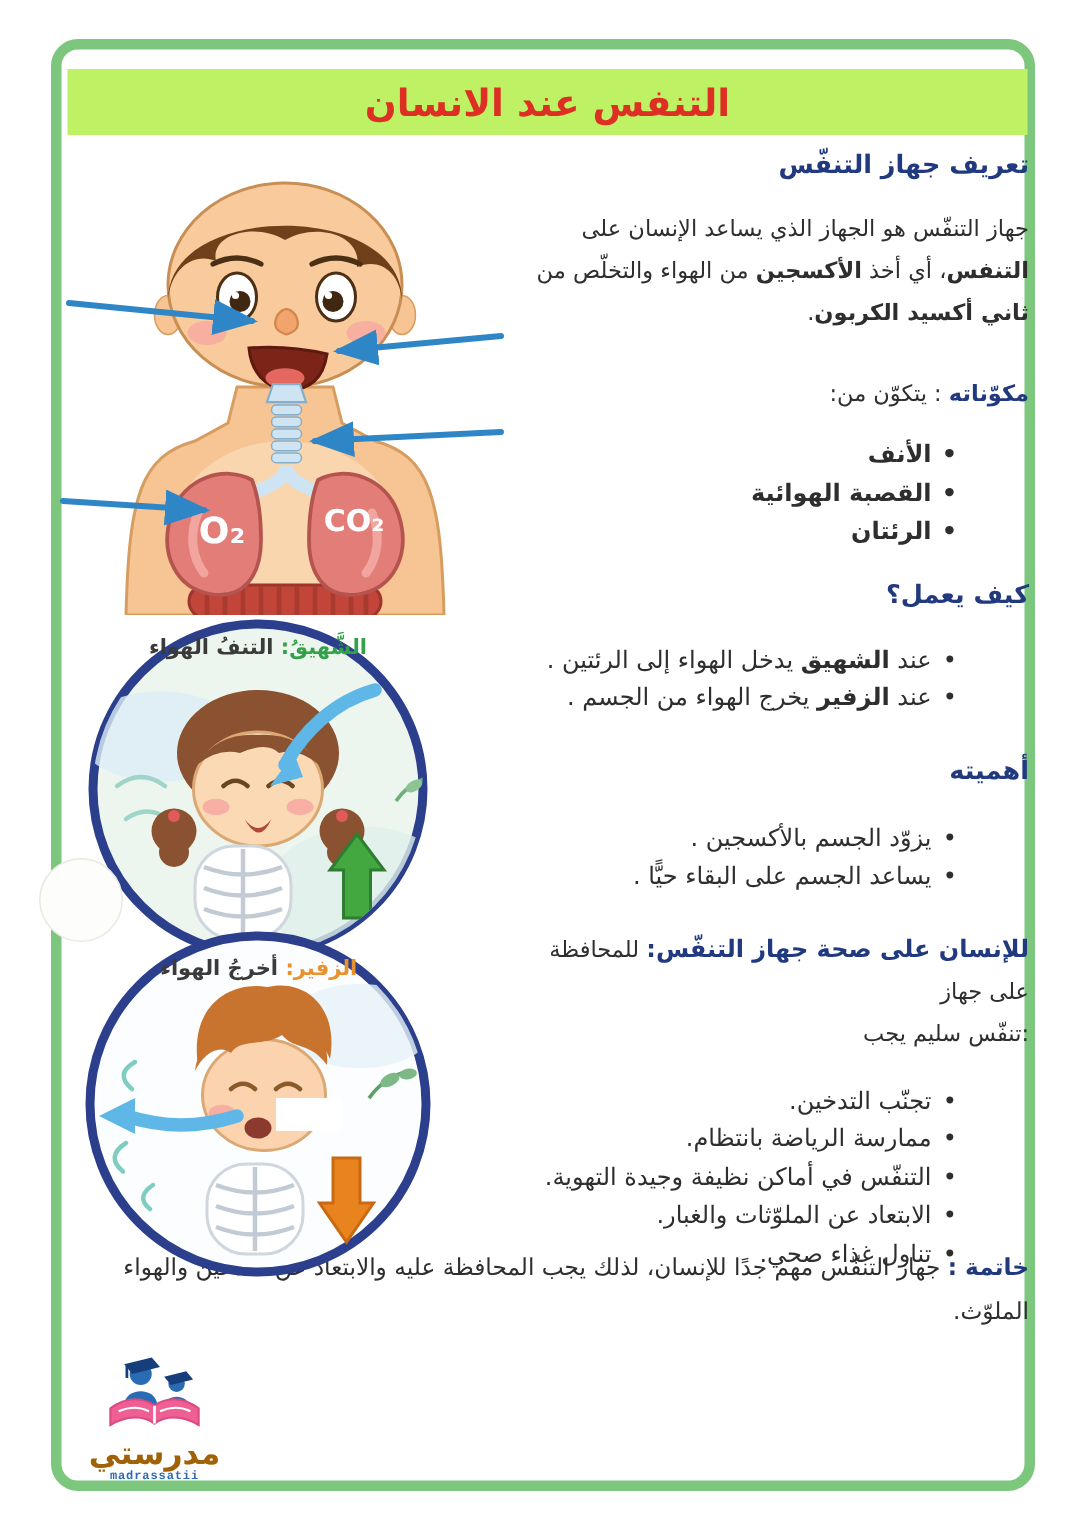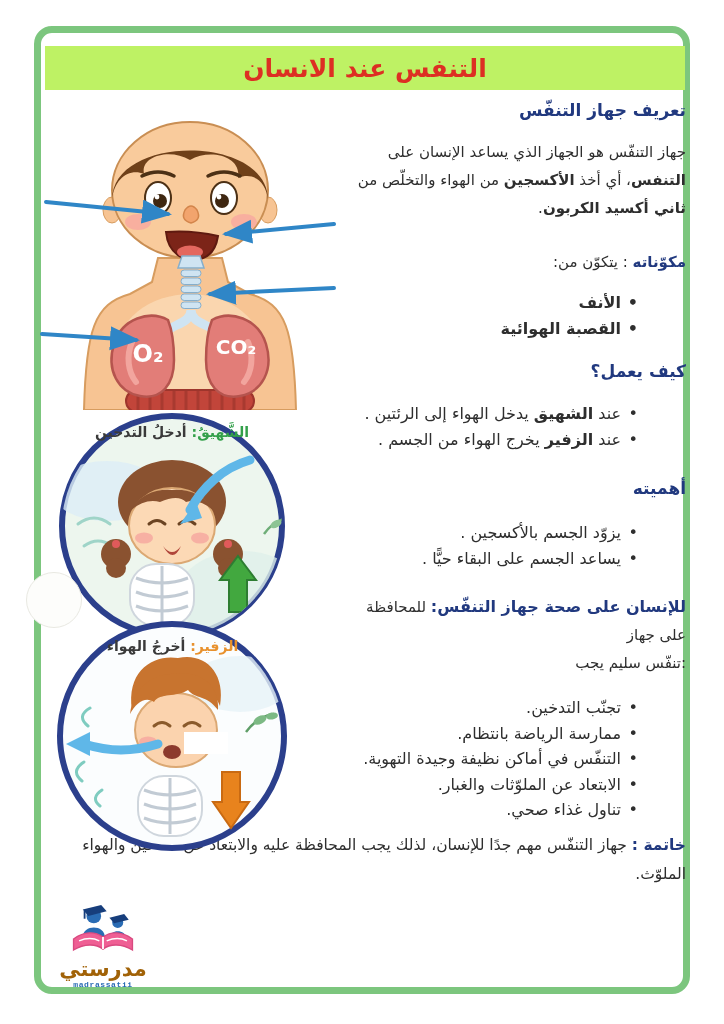--- a/index.html
+++ b/index.html
@@ -47,20 +47,21 @@
 
     <div class="body-p" style="margin-bottom:26px;"><span>جهاز التنفّس هو الجهاز الذي يساعد الإنسان على </span><span class="b">التنفس</span><span>، أي أخذ </span><span class="b">الأكسجين</span><span> من الهواء والتخلّص من </span><span class="b">ثاني أكسيد الكربون</span><span>.</span></div>
 
     <div class="body-p" style="margin-bottom:14px;">
       <span class="inline-navy">مكوّناته</span><span> : يتكوّن من:</span>
     </div>
 
     <ul class="bold-items" style="margin-bottom:18px;">
       <li>الأنف</li>
       <li>القصبة الهوائية</li>
+      <li>الرئتان</li>
     </ul>
 
     <div class="h" style="margin-bottom:18px;">كيف يعمل؟</div>
 
     <ul style="margin-bottom:24px;">
       <li><span>عند </span><span class="b">الشهيق</span><span> يدخل الهواء إلى الرئتين .</span></li>
       <li><span>عند </span><span class="b">الزفير</span><span> يخرج الهواء من الجسم .</span></li>
     </ul>
 
     <div class="h" style="margin-bottom:20px;">أهميته</div>
@@ -190,21 +191,21 @@
 
         <g>
           <rect x="78" y="158" width="64" height="62" rx="26" fill="#ffffff" stroke="#cfd6dd" stroke-width="2"></rect>
           <path d="M110,160 V218 M84,172 q26,10 52,0 M84,186 q26,10 52,0 M84,200 q26,10 52,0" stroke="#c2cbd4" stroke-width="3" fill="none"></path>
         </g>
 
         <polygon points="186,150 204,174 195,174 195,206 177,206 177,174 168,174" fill="#42a83f" stroke="#2e7d32" stroke-width="2"></polygon>
       </g>
     </svg>
     <div class="circle-label rtl" style="top:18px;">
-      <span class="lead-green">الشَّهيقُ:</span><span> أدخلُ التدخين</span>
+      <span class="lead-green">الشَّهيقُ:</span><span> التنفُ الهواء</span>
     </div>
   </div>
 
   <div class="sticker"></div>
 
   <div class="fig" style="left:50px;top:614px;width:245px;height:245px;">
     <svg viewBox="0 0 245 245" width="245" height="245">
       <defs>
           <clipPath id="c2">
             <circle cx="122" cy="122" r="112"></circle>

